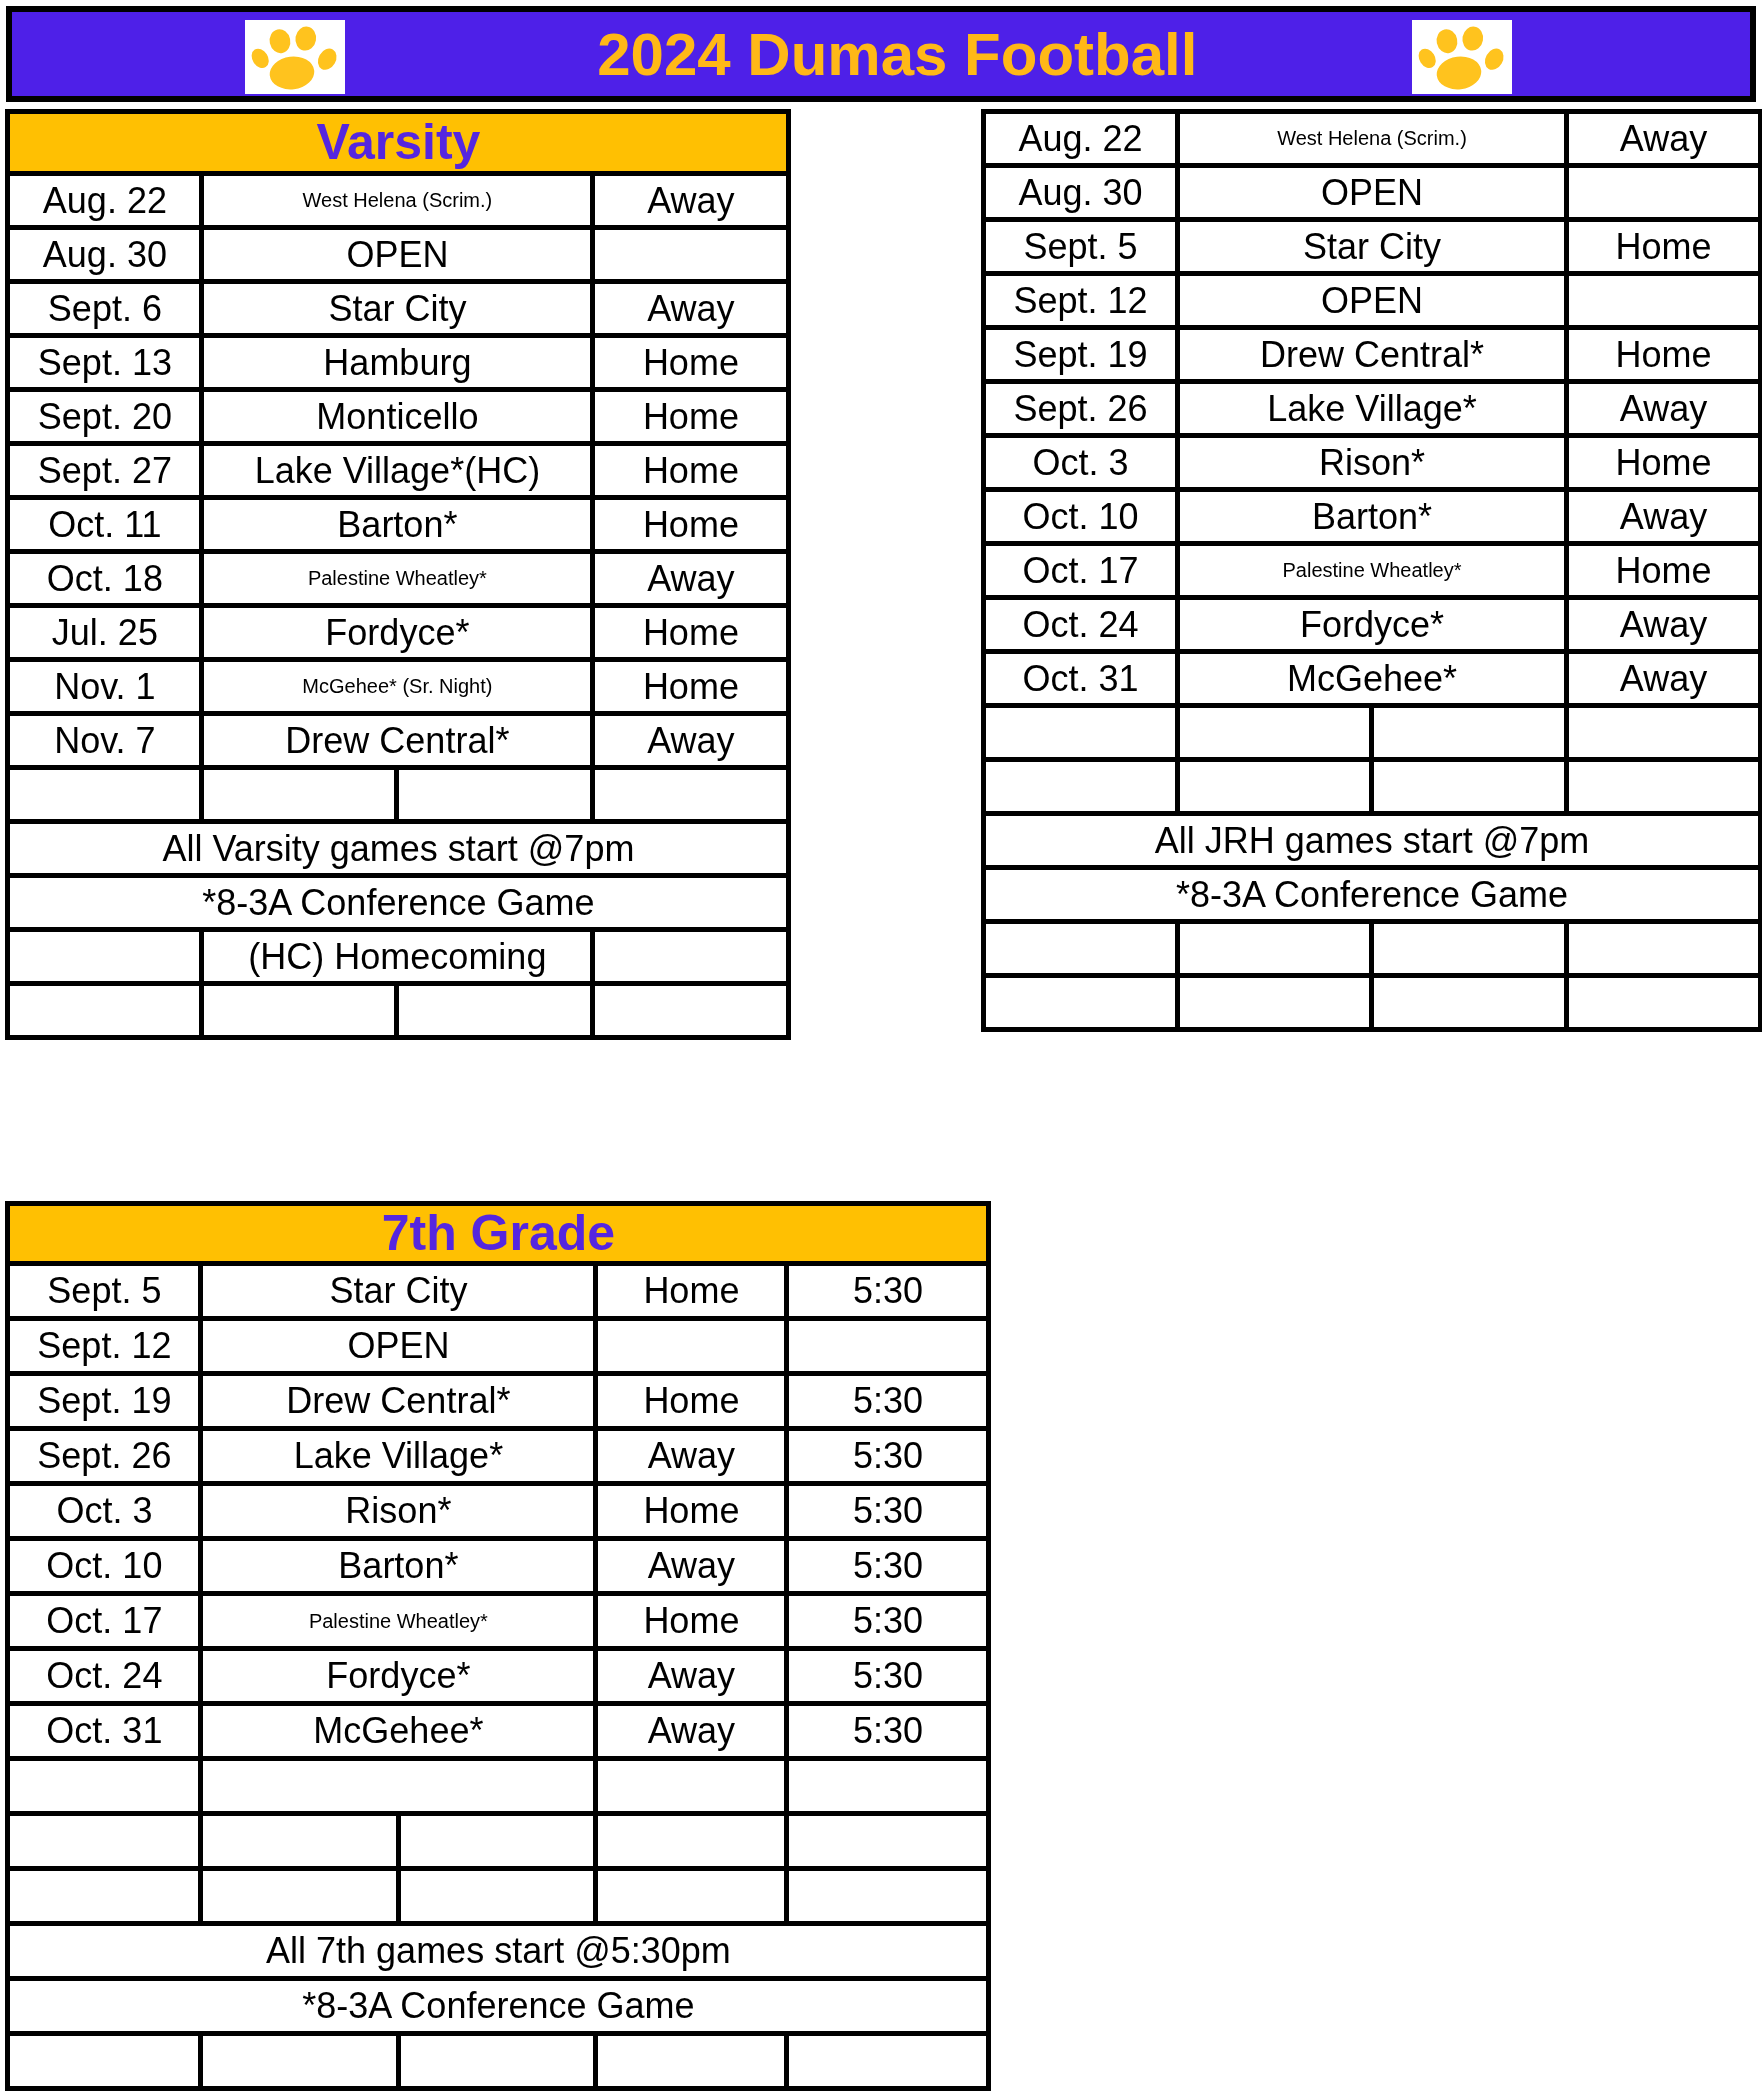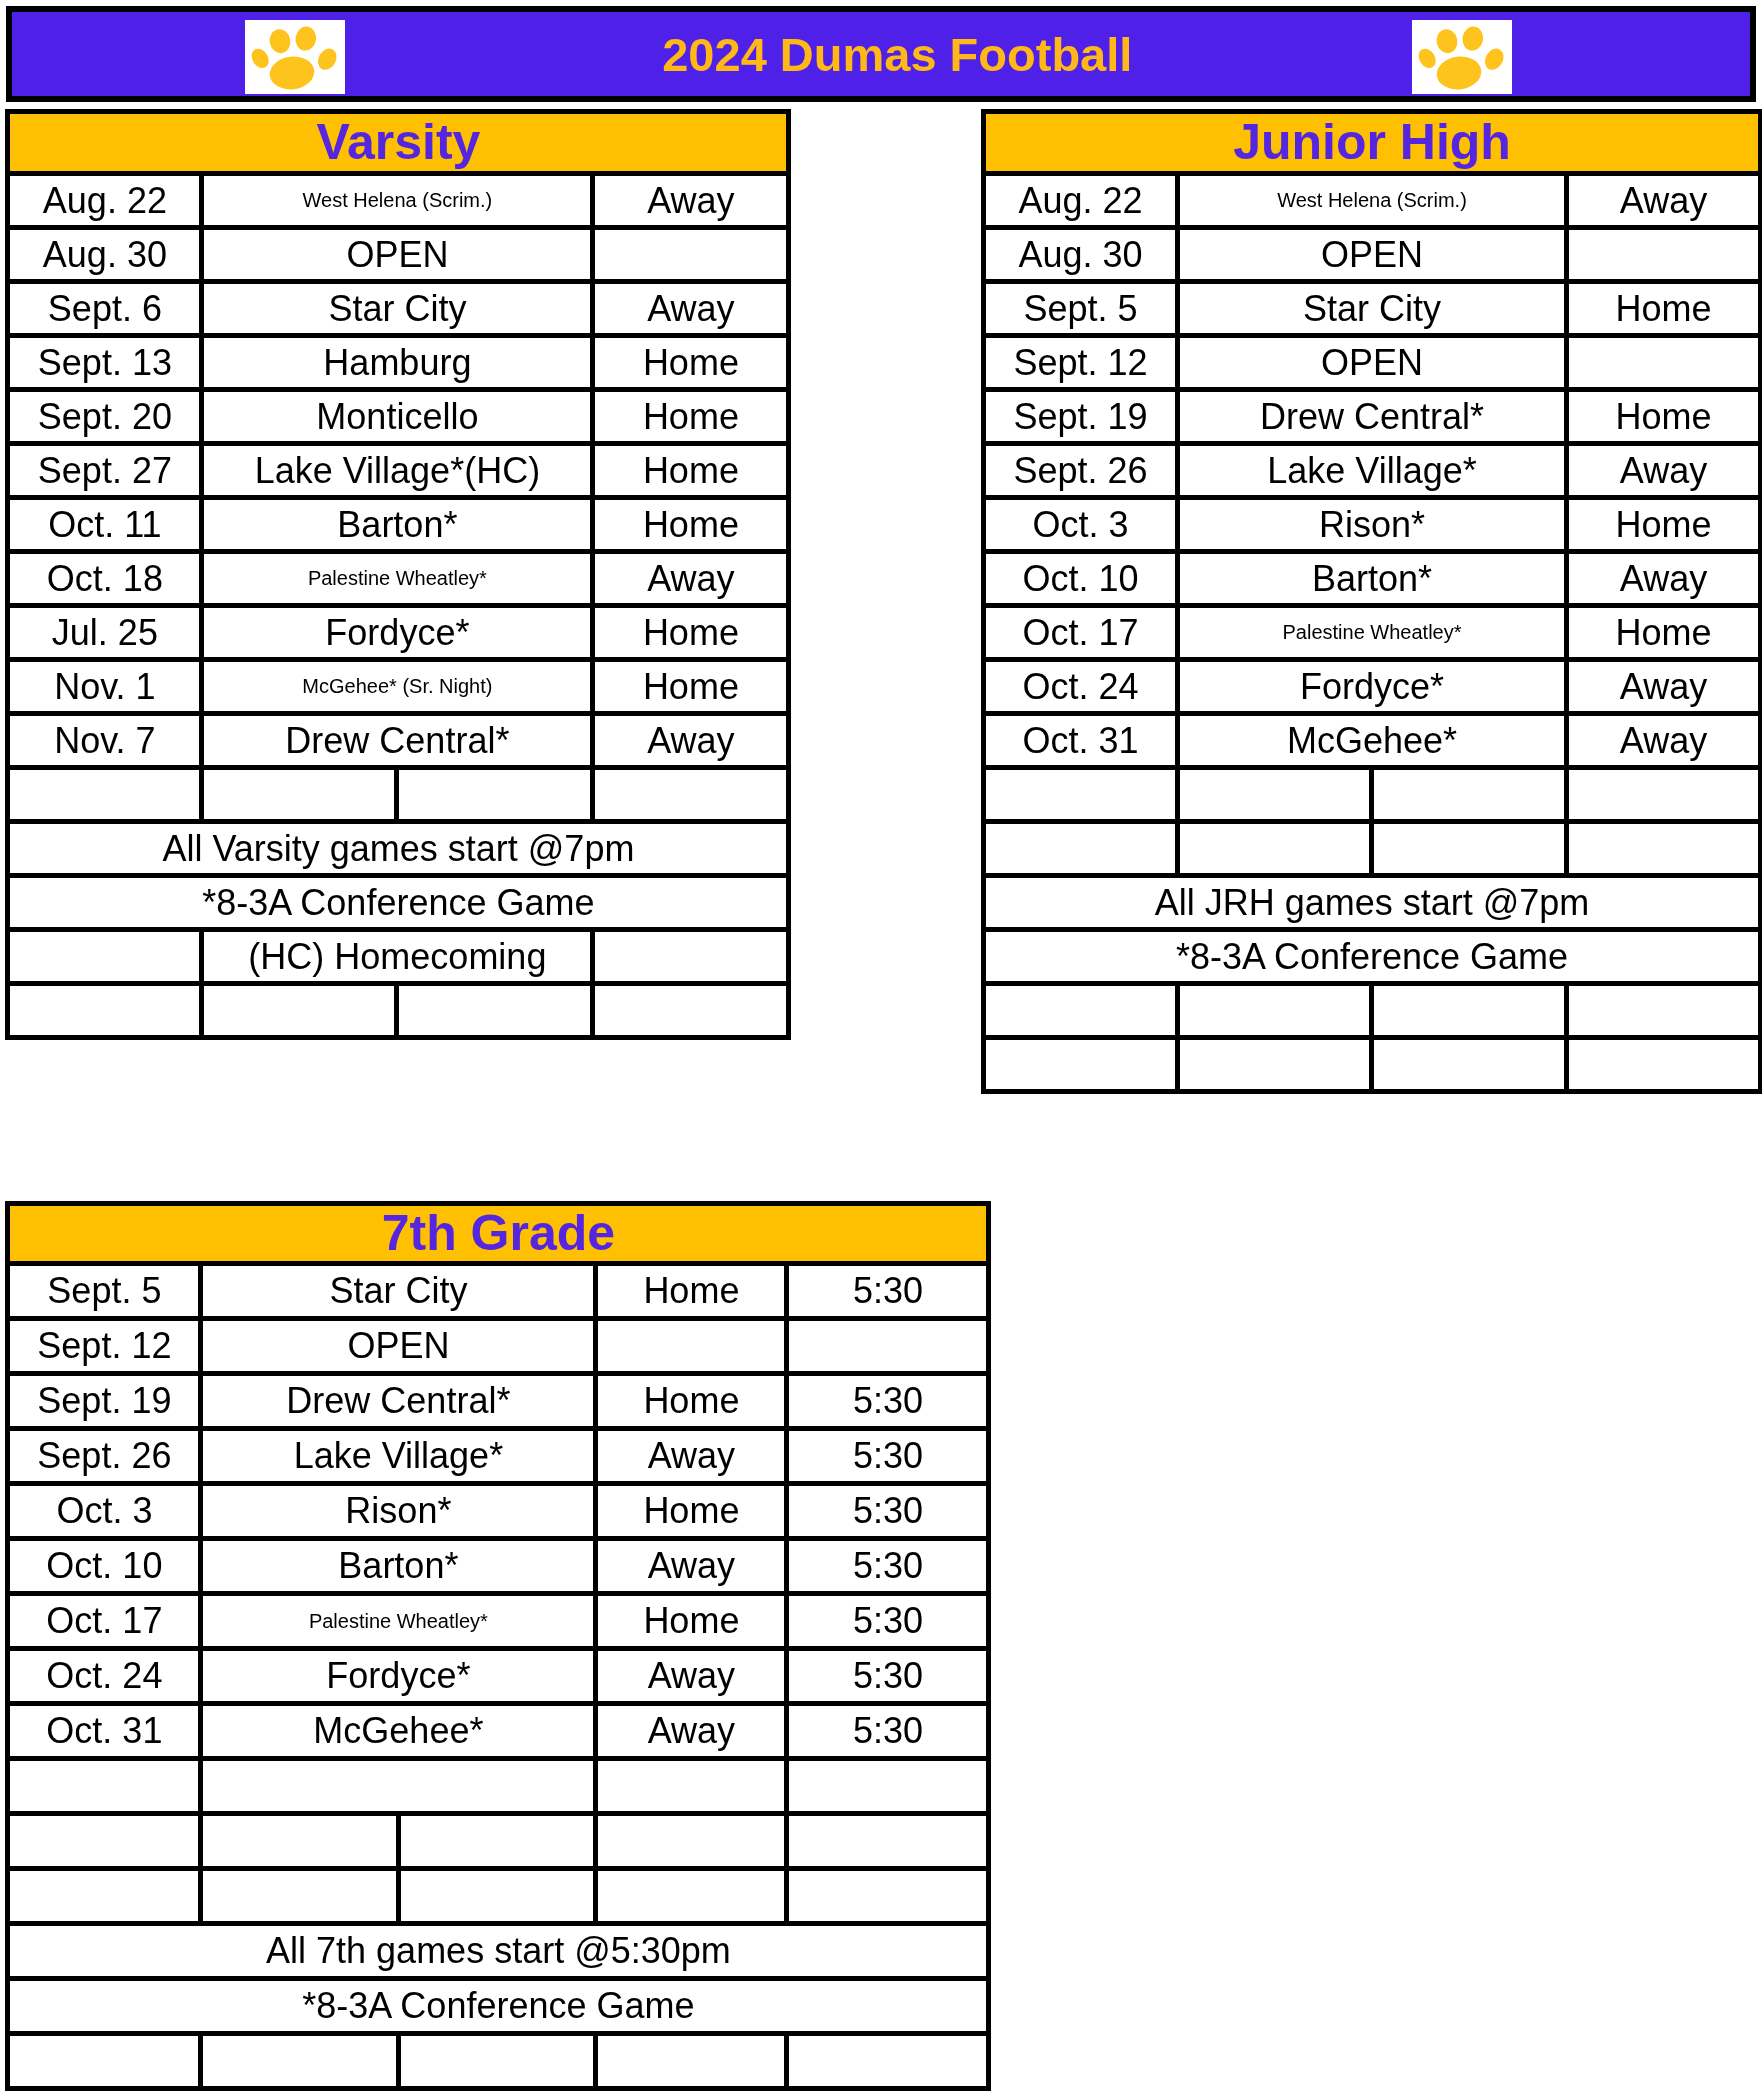--- a/index.html
+++ b/index.html
@@ -18,21 +18,21 @@
     width: 1750px; height: 96px;
     box-sizing: border-box;
     border: 6.3px solid #000;
     background: var(--purple_bg, #4E20E8);
     display: flex;
     align-items: center;
     justify-content: center;
   }
   .title {
     color: var(--title_gold, #FFB817);
-    font-size: 47px;
+    font-size: 60px;
     font-weight: 700;
     white-space: nowrap;
     margin-left: 32px;
   }
   .paw-box {
     position: absolute;
     top: 8.1px;
     width: 100px; height: 74px;
     background: #ffffff;
     display: flex;
@@ -196,23 +196,20 @@
     </table>
 
   <table class="sched" id="jrh">
     <colgroup>
         <col style="width:194px">
         <col style="width:194px">
         <col style="width:195px">
         <col style="width:194px">
       </colgroup>
     <tbody>
-        <tr class="hrow">
-          <td class="head" colspan="4">Junior High</td>
-        </tr>
     <tr>
           <td>Aug. 22</td>
           <td class="sm" colspan="2">West Helena (Scrim.)</td>
           <td>Away</td>
         </tr>
     <tr>
           <td>Aug. 30</td>
           <td colspan="2">OPEN</td>
           <td></td>
         </tr>

